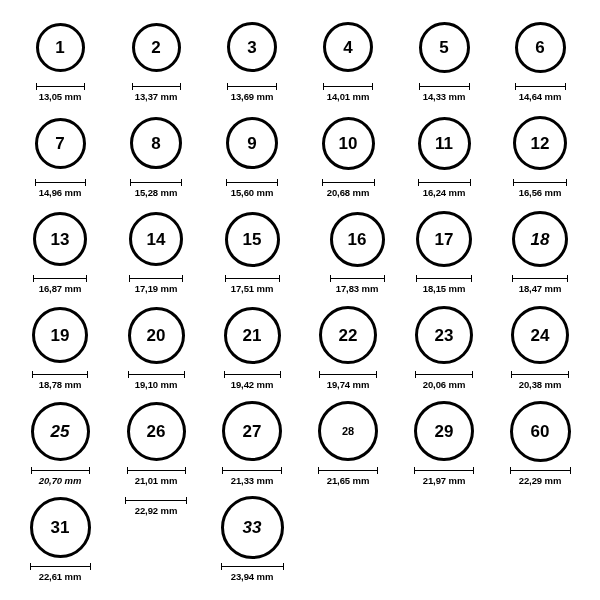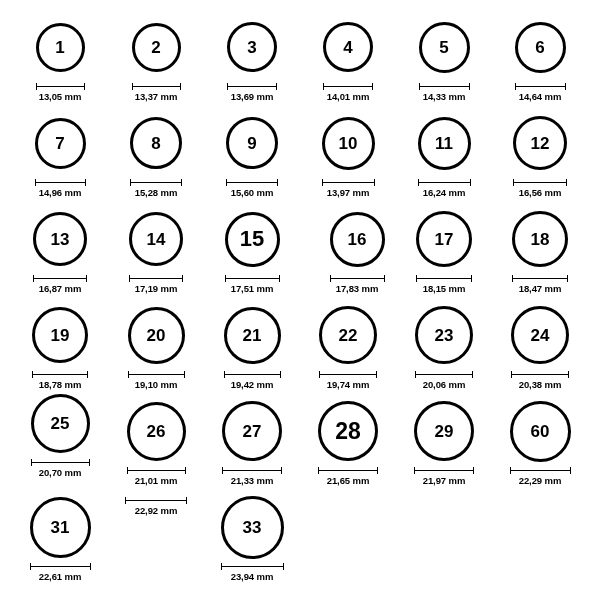--- a/index.html
+++ b/index.html
@@ -208,21 +208,21 @@
     <div class="cell" style="position: absolute; left: 300px; top: 110px;">
       <div class="ring-wrap" style="height: 66px;">
         <div class="ring" style="width: 53px; height: 53px;">
           <span class="ring-label" style="font-size: 17px;">10</span>
         </div>
       </div>
       <div class="dim">
         <div class="dim-bar" style="width: 53px;">
           <div class="dim-line"></div>
         </div>
-        <div class="dim-text">13,97 mm</div>
+        <div class="dim-text">20,68 mm</div>
       </div>
     </div>
     <div class="cell" style="position: absolute; left: 396px; top: 110px; text-align: center;">
       <div class="ring-wrap" style="height: 66px;">
         <div class="ring" style="width: 53px; height: 53px;">
           <span class="ring-label" style="font-size: 17px;">11</span>
         </div>
       </div>
       <div class="dim">
         <div class="dim-bar" style="width: 53px;">
@@ -266,21 +266,21 @@
       <div class="dim">
         <div class="dim-bar" style="width: 54px;">
           <div class="dim-line"></div>
         </div>
         <div class="dim-text">17,19 mm</div>
       </div>
     </div>
     <div class="cell" style="position: absolute; left: 204px; top: 206px;">
       <div class="ring-wrap" style="height: 66px;">
         <div class="ring" style="width: 55px; height: 55px;">
-          <span class="ring-label" style="font-size: 22px;">15</span>
+          <span class="ring-label" style="font-size: 17px;">15</span>
         </div>
       </div>
       <div class="dim">
         <div class="dim-bar" style="width: 55px;">
           <div class="dim-line"></div>
         </div>
         <div class="dim-text">17,51 mm</div>
       </div>
     </div>
     <div class="cell" style="position: absolute; left: 309px; top: 206px;">
@@ -305,21 +305,21 @@
       <div class="dim">
         <div class="dim-bar" style="width: 56px;">
           <div class="dim-line"></div>
         </div>
         <div class="dim-text">18,15 mm</div>
       </div>
     </div>
     <div class="cell" style="position: absolute; left: 492px; top: 206px;">
       <div class="ring-wrap" style="height: 66px;">
         <div class="ring" style="width: 56px; height: 56px;">
-          <span class="ring-label" style="font-size: 17px;">18</span>
+          <span class="ring-label" style="font-size: 17px; font-style: italic;">18</span>
         </div>
       </div>
       <div class="dim">
         <div class="dim-bar" style="width: 56px;">
           <div class="dim-line"></div>
         </div>
         <div class="dim-text">18,47 mm</div>
       </div>
     </div>
     <div class="cell" style="position: absolute; left: 12px; top: 302px;">
@@ -393,21 +393,21 @@
           <span class="ring-label" style="font-size: 17px;">24</span>
         </div>
       </div>
       <div class="dim">
         <div class="dim-bar" style="width: 58px;">
           <div class="dim-line"></div>
         </div>
         <div class="dim-text">20,38 mm</div>
       </div>
     </div>
-    <div class="cell" style="position: absolute; left: 12px; top: 390px;">
+    <div class="cell" style="position: absolute; left: 12px; top: 398px; font-style: italic;">
       <div class="ring-wrap" style="height: 66px;">
         <div class="ring" style="width: 59px; height: 59px;">
           <span class="ring-label" style="font-size: 17px;">25</span>
         </div>
       </div>
       <div class="dim">
         <div class="dim-bar" style="width: 59px;">
           <div class="dim-line"></div>
         </div>
         <div class="dim-text">20,70 mm</div>
@@ -435,21 +435,21 @@
       <div class="dim">
         <div class="dim-bar" style="width: 60px;">
           <div class="dim-line"></div>
         </div>
         <div class="dim-text">21,33 mm</div>
       </div>
     </div>
     <div class="cell" style="position: absolute; left: 300px; top: 398px;">
       <div class="ring-wrap" style="height: 66px;">
         <div class="ring" style="width: 60px; height: 60px;">
-          <span class="ring-label" style="font-size: 23px;">28</span>
+          <span class="ring-label" style="font-size: 11px;">28</span>
         </div>
       </div>
       <div class="dim">
         <div class="dim-bar" style="width: 60px;">
           <div class="dim-line"></div>
         </div>
         <div class="dim-text">21,65 mm</div>
       </div>
     </div>
     <div class="cell" style="position: absolute; left: 396px; top: 398px; text-align: center;">
@@ -495,21 +495,21 @@
       <div class="dim">
         <div class="dim-bar" style="width: 62px;">
           <div class="dim-line"></div>
         </div>
         <div class="dim-text">22,92 mm</div>
       </div>
     </div>
     <div class="cell" style="position: absolute; left: 204px; top: 494px;">
       <div class="ring-wrap" style="height: 66px;">
         <div class="ring" style="width: 63px; height: 63px;">
-          <span class="ring-label" style="font-size: 17px;">33</span>
+          <span class="ring-label" style="font-size: 17px; font-style: italic;">33</span>
         </div>
       </div>
       <div class="dim">
         <div class="dim-bar" style="width: 63px;">
           <div class="dim-line"></div>
         </div>
         <div class="dim-text">23,94 mm</div>
       </div>
     </div>
   </div>

